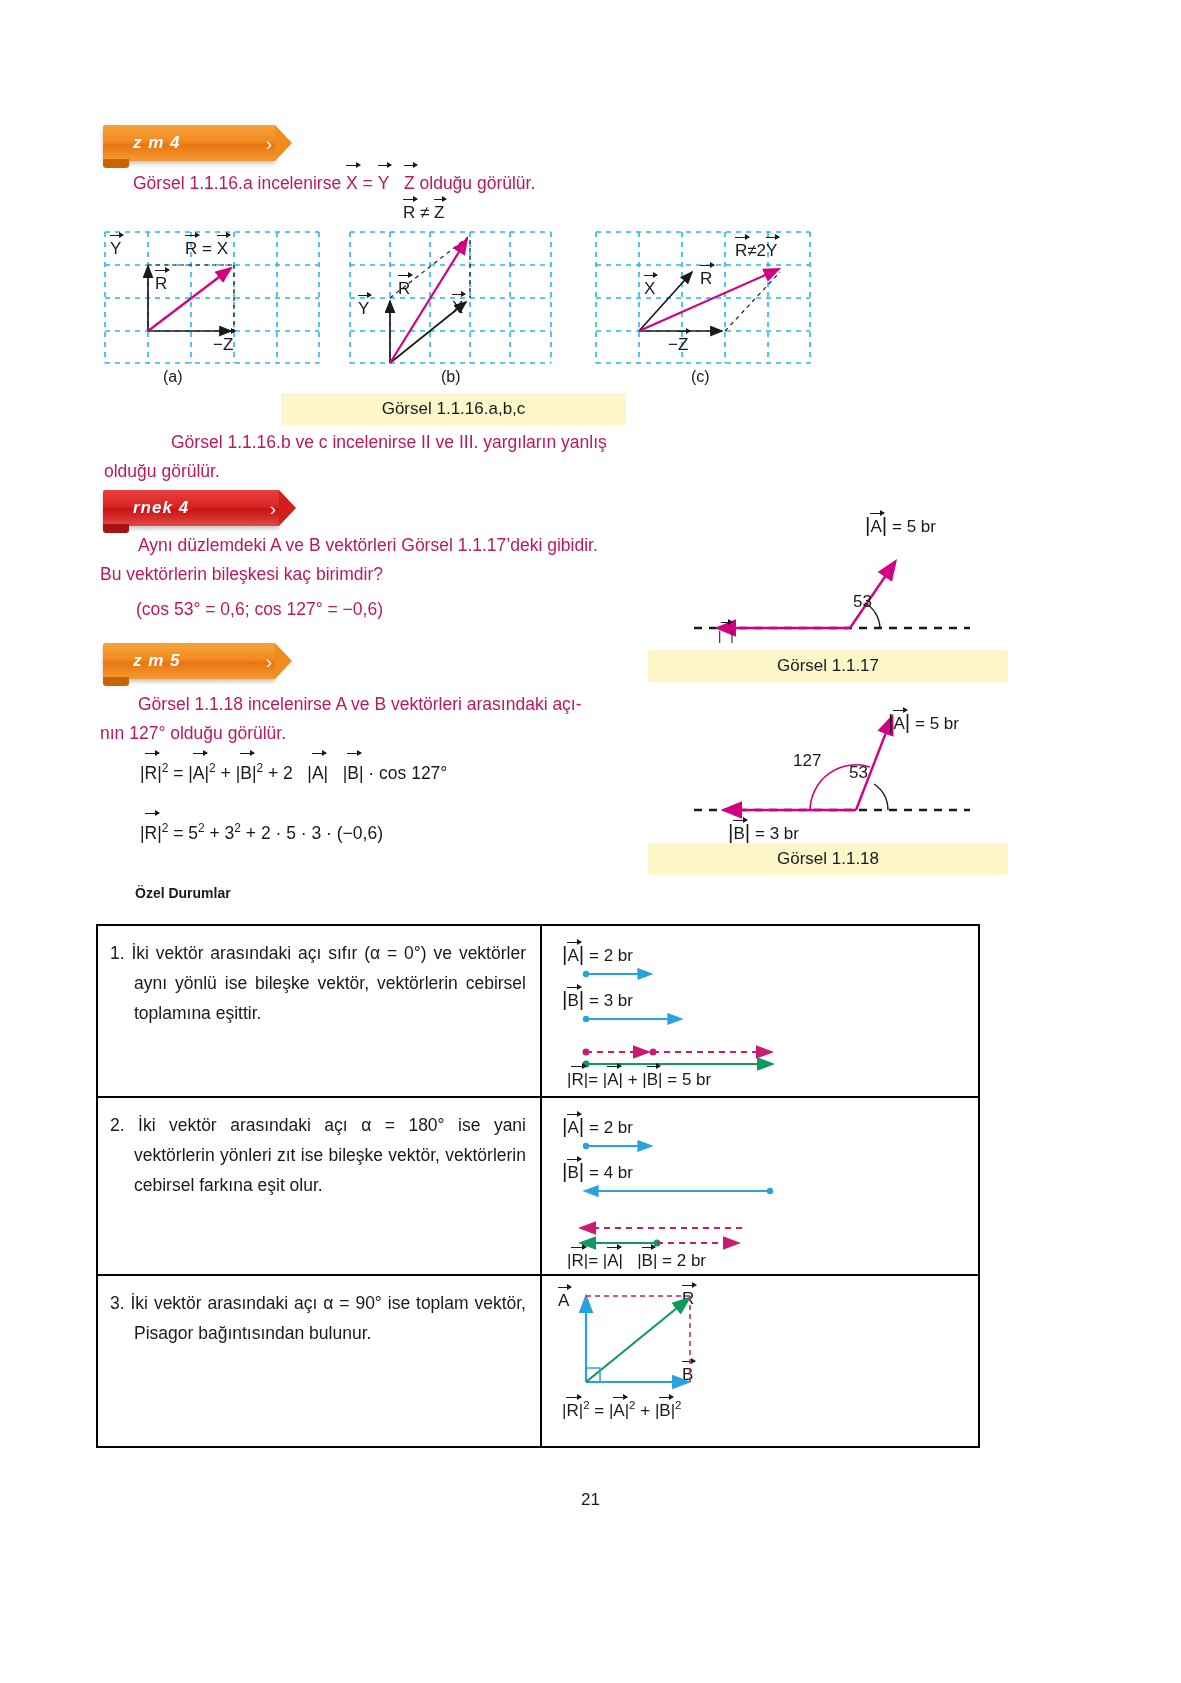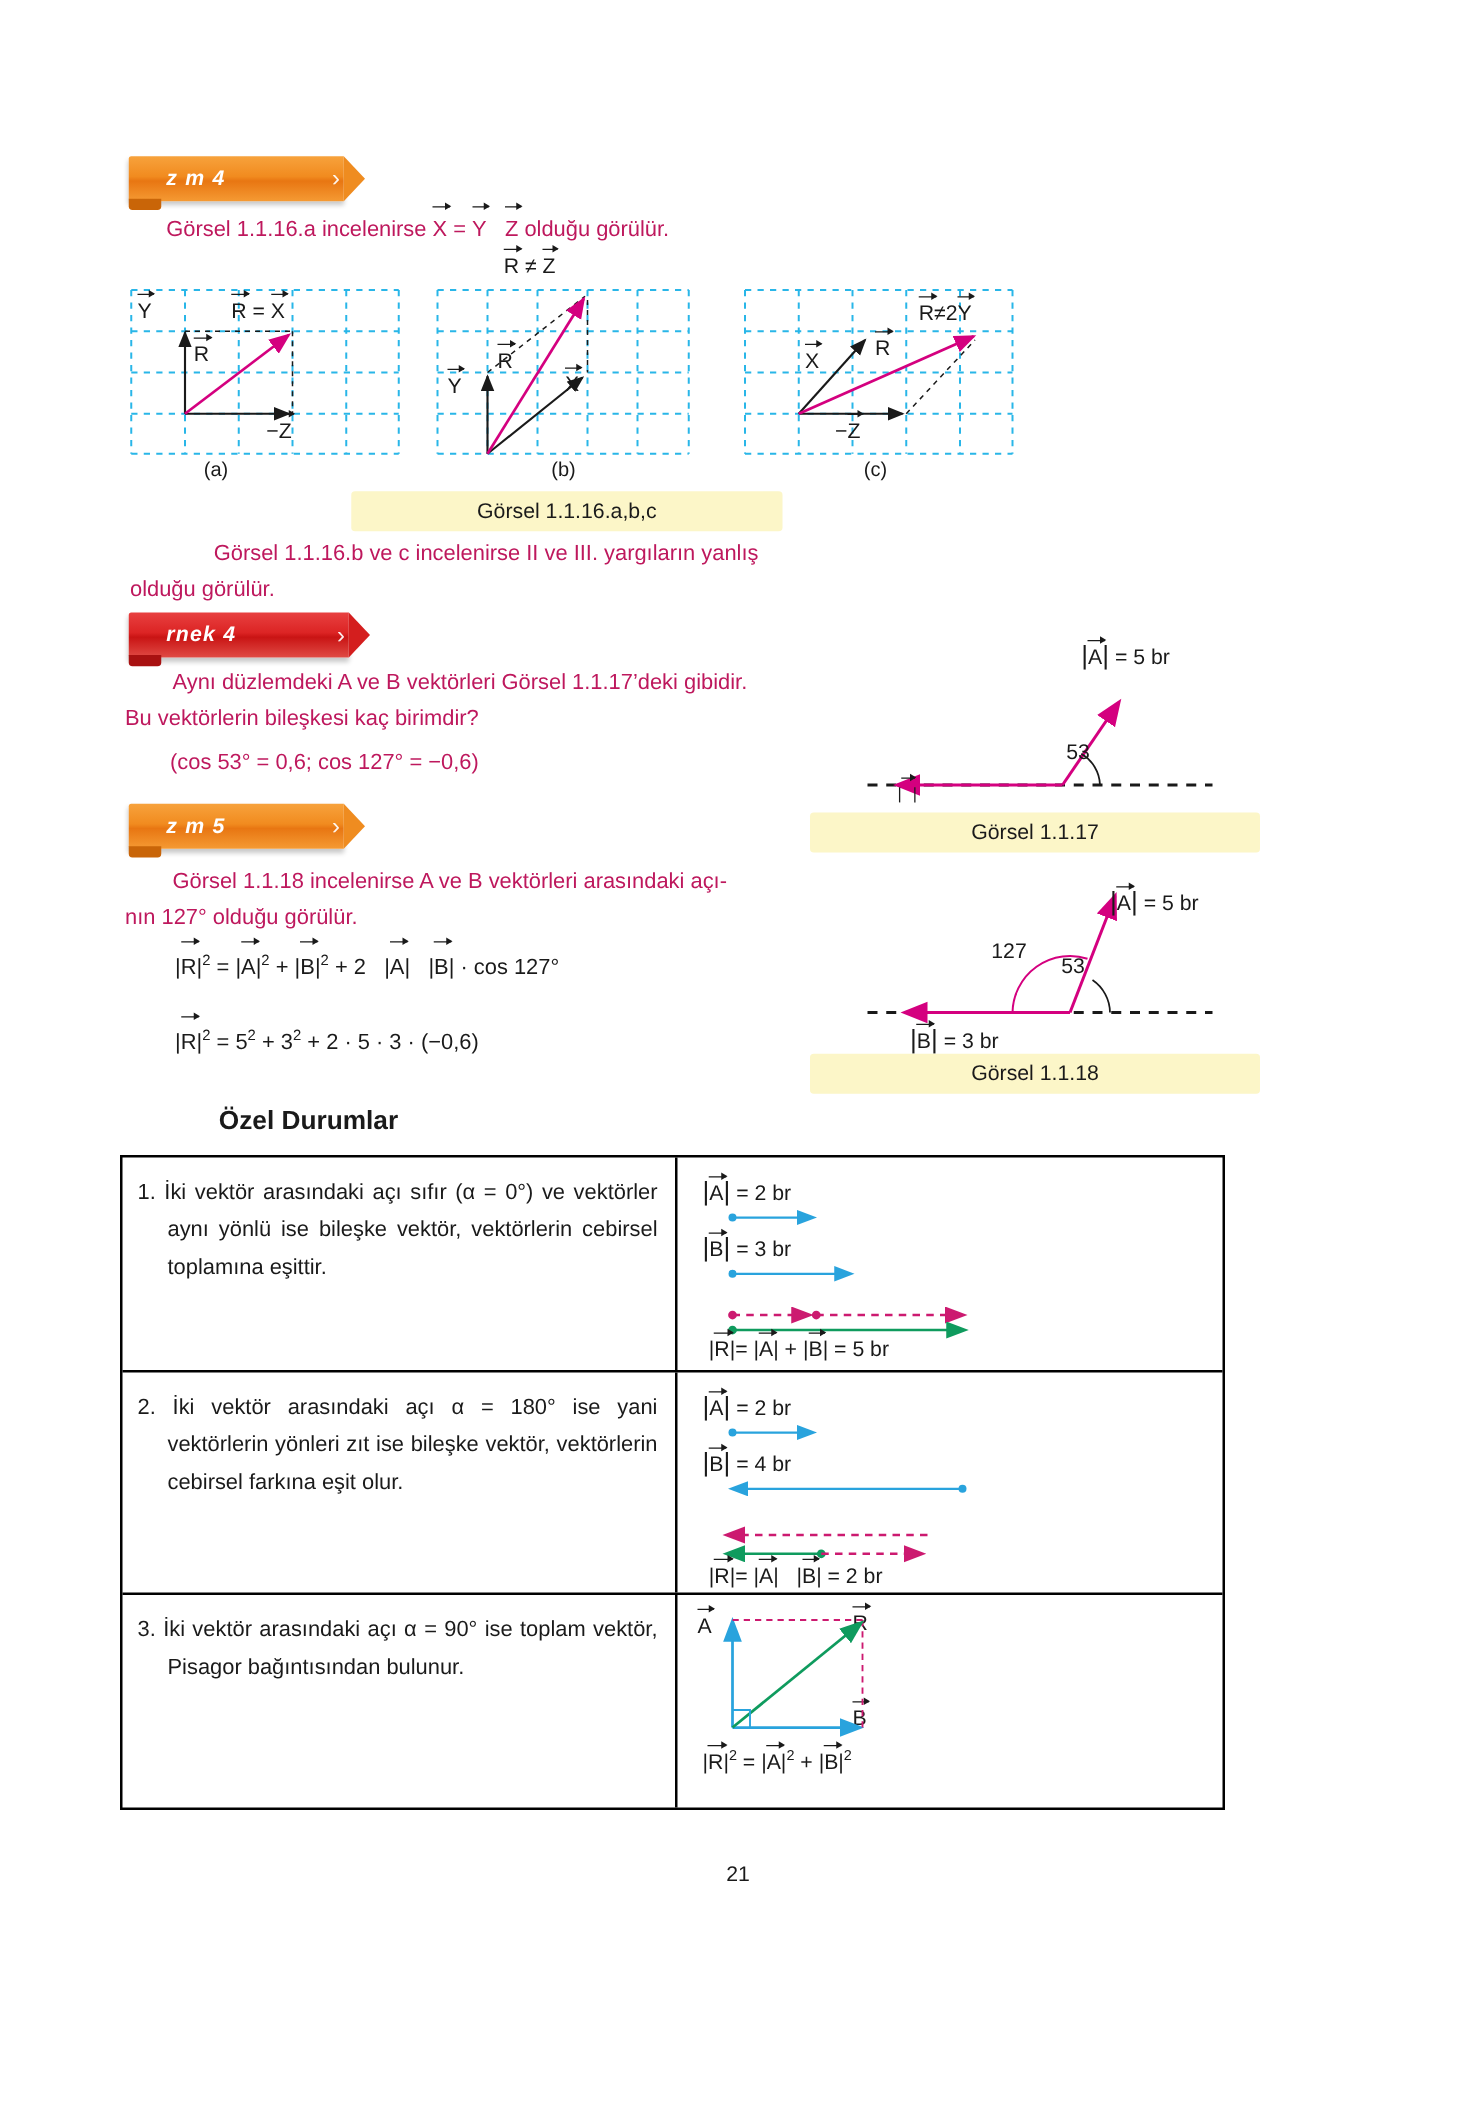--- a/index.html
+++ b/index.html
@@ -130,23 +130,22 @@
     top: -6px;
     border-top: 3.2px solid transparent;
     border-bottom: 3.2px solid transparent;
     border-left: 5px solid #1a1a1a;
   }
   sup { font-size: 0.68em; }
 
   
   .heading {
     position: absolute;
-    font-size: 21px;
+    font-size: 14px;
     font-weight: bold;
-    margin-left: 40px;
   }
 
   
   .sptable {
     position: absolute;
     border: 2px solid #000;
     box-sizing: border-box;
     display: flex;
     flex-direction: column;
   }

